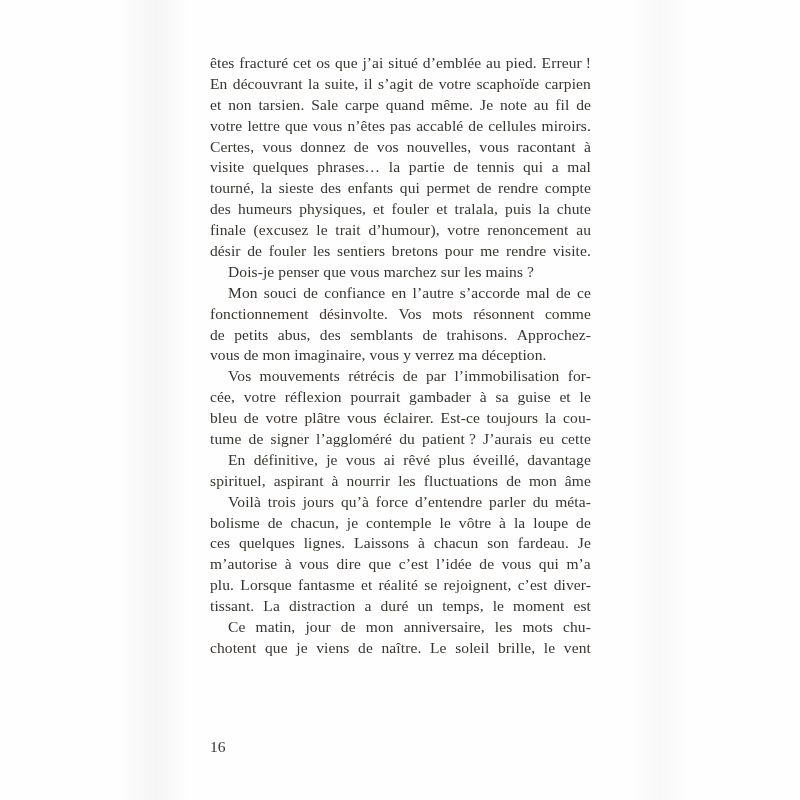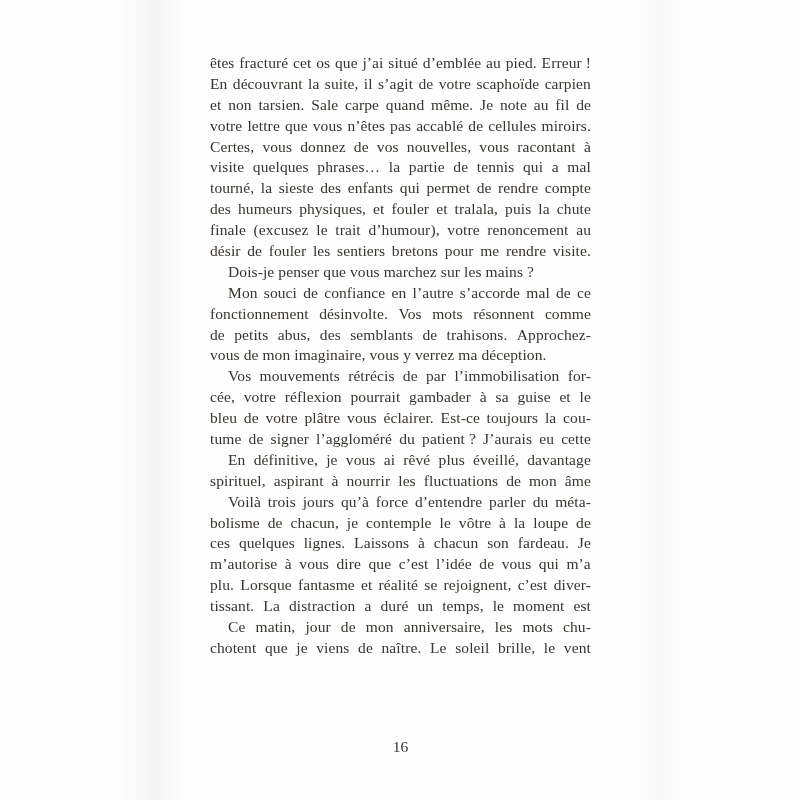--- a/index.html
+++ b/index.html
@@ -65,21 +65,20 @@
     flex: 0 0 auto;
   }
   .line.ind {
     padding-left: 18px;
   }
   .pagenum {
     position: absolute;
     left: 210px;
     top: 738px;
     width: 381px;
-    text-align: center;
     font-family: "Liberation Serif", "DejaVu Serif", serif;
     font-size: 15.5px;
     color: #38342f;
   }
 </style>
 </head>
 <body>
 
 <div class="sheet">
   <div class="band-left"></div>

